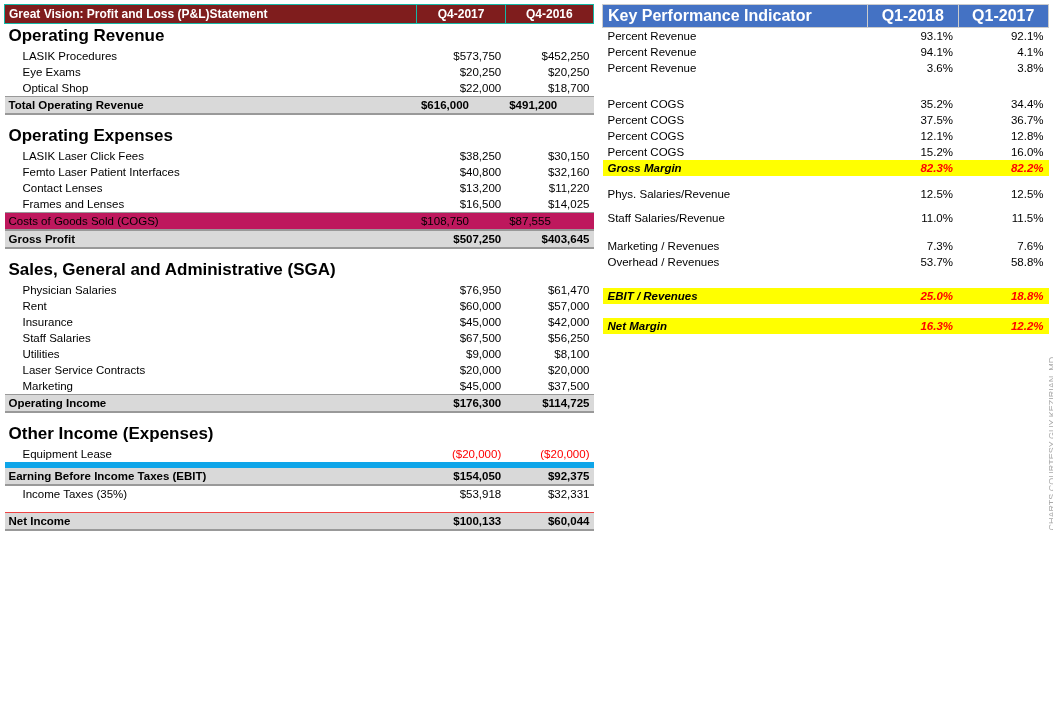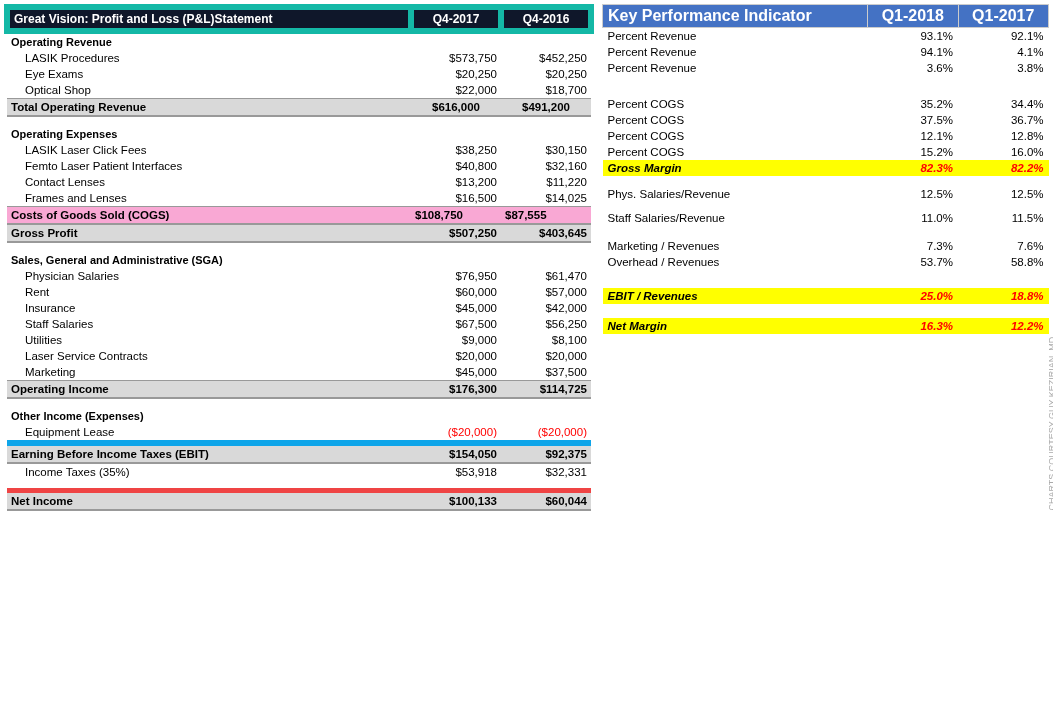--- a/index.html
+++ b/index.html
@@ -27,53 +27,53 @@
     }
     table {
       width: 100%;
       border-collapse: collapse;
     }
     .main-table td, .main-table th {
       padding: 2px 4px;
       font-size: 11.5px;
     }
     .header-row td {
-      background: #0f172a;
+      background: #7f1d1d;
       color: white;
       font-weight: bold;
-      border: 6px solid #14b8a6;
+      border: 1px solid #14b8a6;
       text-align: center;
       font-size: 12px;
     }
     .header-row td:first-child {
       text-align: left;
     }
     .section-label td {
       font-weight: bold;
-      font-size: 11px;
+      font-size: 17px;
       background: #fff;
       border-bottom: none;
     }
     .data-row td {
       border: none;
     }
     .data-row td:not(:first-child) {
       text-align: right;
     }
     .data-row td:first-child {
       padding-left: 18px;
     }
     .total-row td {
       font-weight: bold;
       border-top: 1px solid #999;
       border-bottom: 2px solid #999;
       background: #d9d9d9;
     }
     .total-row td:not(:first-child) {
-      text-align: center;
+      text-align: left;
     }
     .gross-profit-row td {
       font-weight: bold;
       border-top: 1px solid #999;
       border-bottom: 2px solid #999;
       background: #d9d9d9;
     }
     .gross-profit-row td:not(:first-child) {
       text-align: right;
     }
@@ -96,21 +96,21 @@
       background: #d9d9d9;
       border-top: 6px solid #0ea5e9;
       border-bottom: 2px solid #999;
     }
     .ebit-row td:not(:first-child) {
       text-align: right;
     }
     .net-income-row td {
       font-weight: bold;
       background: #d9d9d9;
-      border-top: 5px solid #ef4444;
+      border-top: 1px solid #ef4444;
       border-bottom: 2px solid #999;
     }
     .net-income-row td:not(:first-child) {
       text-align: right;
     }
     
     .kpi-table td, .kpi-table th {
       padding: 2px 5px;
       font-size: 11.5px;
     }
@@ -152,24 +152,24 @@
       color: #888;
       white-space: nowrap;
     }
     .income-tax-row td:not(:first-child) {
       text-align: right;
     }
     .cogs-row td:not(:first-child) {
       text-align: left;
     }
     .cogs-row td {
-      font-weight: bold;
+      font-weight: normal;
       border-top: 1px solid #999;
       border-bottom: 2px solid #999;
-      background: #f9a8d4;
+      background: #be185d;
     }
   </style>
 </head>
 <body>
 
 <div class="wrapper">
 
   <div class="left-panel">
     <table class="main-table">
 

